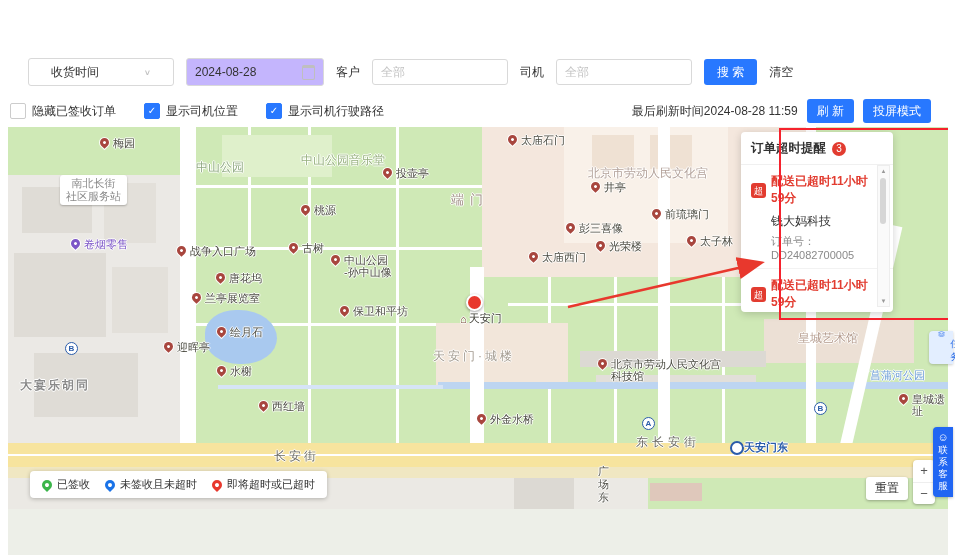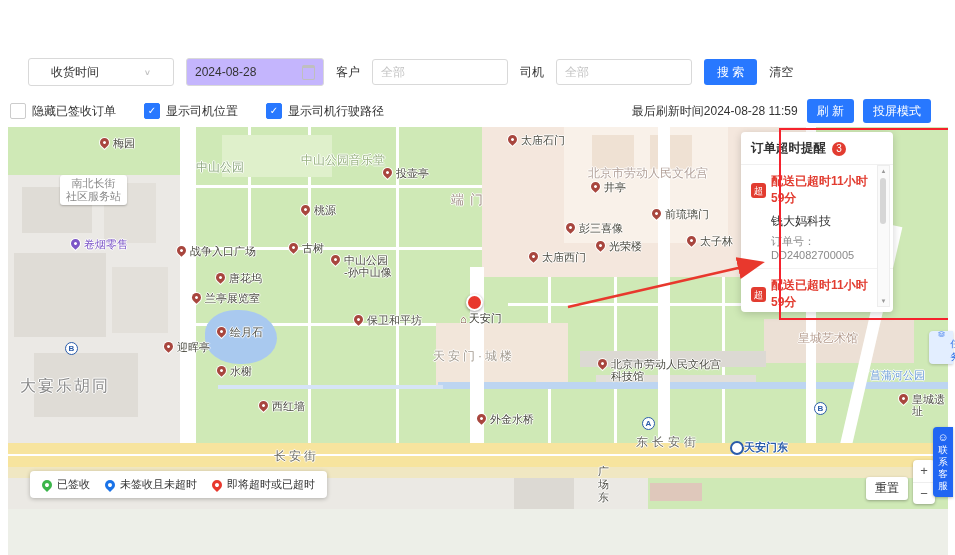--- a/index.html
+++ b/index.html
@@ -244,21 +244,21 @@
 -孙中山像</span>
         </div>
         <div class="poi" style="left: 208px; top: 145px;">
           <span class="pin"></span>
           <span class="plabel">唐花坞</span>
         </div>
         <div class="poi" style="left: 136px; top: 165px; padding-left: 48px;">
           <span class="pin"></span>
           <span class="plabel">兰亭展览室</span>
         </div>
-        <div class="poi" style="left: 332px; top: 187px; margin-left: 14px;">
+        <div class="poi" style="left: 332px; top: 178px;">
           <span class="pin"></span>
           <span class="plabel">保卫和平坊</span>
         </div>
         <div class="poi" style="left: 156px; top: 214px;">
           <span class="pin"></span>
           <span class="plabel">迎晖亭</span>
         </div>
         <div class="poi" style="left: 209px; top: 199px;">
           <span class="pin"></span>
           <span class="plabel">绘月石</span>
@@ -292,21 +292,21 @@
     <div>
         <span class="area" style="left: 188px; top: 34px; color: rgb(143, 169, 129); font-size: 12px;">中山公园</span>
         <span class="area" style="left: 293px; top: 27px; color: rgb(150, 176, 126); font-size: 12px;">中山公园音乐堂</span>
         <span class="area" style="left: 443px; top: 66px; color: rgb(163, 146, 137); font-size: 13px; letter-spacing: 6px;">端门</span>
         <span class="area" style="left: 580px; top: 40px; color: rgb(179, 162, 154); font-size: 12px;">北京市劳动人民文化宫</span>
         <span class="area" style="left: 425px; top: 223px; color: rgb(163, 155, 144); font-size: 12px; letter-spacing: 3px;">天安门·城楼</span>
         <span class="area" style="left: 790px; top: 205px; color: rgb(179, 154, 140); font-size: 12px;">皇城艺术馆</span>
         <span class="area" style="left: 862px; top: 242px; color: rgb(111, 159, 216); font-size: 11px;">菖蒲河公园</span>
         <span class="area bubble" style="left: 52px; top: 48px; color: rgb(138, 138, 138); font-size: 11px;">南北长街
 社区服务站</span>
-        <span class="area" style="left: 12px; top: 252px; color: rgb(138, 138, 138); font-size: 16px; letter-spacing: 2px;">大宴乐胡同</span>
+        <span class="area" style="left: 12px; top: 252px; color: rgb(138, 138, 138); font-size: 12px; letter-spacing: 2px; font-weight: bold;">大宴乐胡同</span>
         <span class="area" style="left: 628px; top: 309px; color: rgb(107, 107, 99); font-size: 12px; letter-spacing: 4px;">东长安街</span>
         <span class="area" style="left: 266px; top: 323px; color: rgb(107, 107, 99); font-size: 12px; letter-spacing: 3px;">长安街</span>
         <span class="area" style="left: 590px; top: 338px; color: rgb(85, 85, 77); font-size: 11px;">广
 场
 东</span>
       </div>
     <div>
         <span class="cbadge" style="left: 634px; top: 290px;">A</span>
         <span class="cbadge" style="left: 806px; top: 275px;">B</span>
         <span class="cbadge" style="left: 57px; top: 215px;">B</span>

